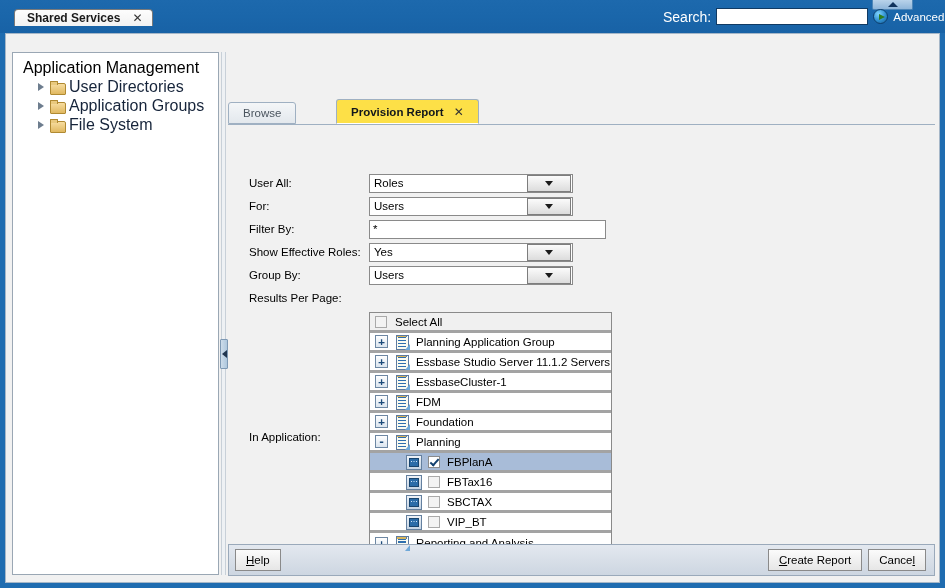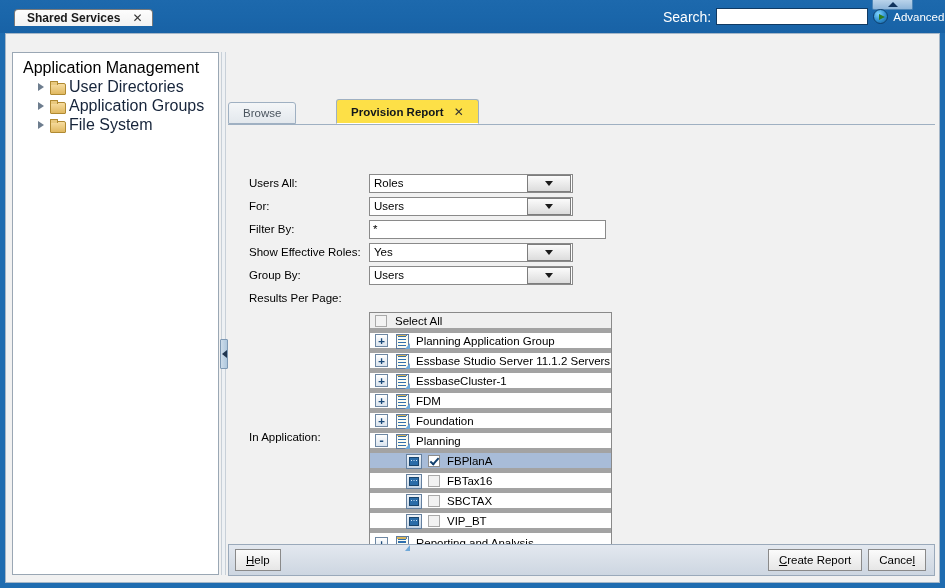--- a/index.html
+++ b/index.html
@@ -195,21 +195,21 @@
     padding: 0 3px; outline: none; color: #000;
   }
 
   
   .listbox {
     position: absolute; left: 141px; top: 187px;
     width: 243px; border: 1px solid #8a8a8a; background: #ffffff;
   }
   .lrow {
     height: 20px; display: flex; align-items: center;
-    border-bottom: 5px solid #a3a3a3; padding-left: 5px;
+    border-bottom: 3px solid #a3a3a3; padding-left: 5px;
     font-size: 11.5px; cursor: default;
   }
   .lrow:last-child { border-bottom: none; }
   .lrow.header { background: #f0f0f0; }
   .lrow.selected { background: #a8bcd8; }
 
   .cbx {
     width: 12px; height: 12px; flex: none;
     border: 1px solid #8b8b8b; background: #ffffff;
     display: inline-flex; align-items: center; justify-content: center;
@@ -362,21 +362,21 @@
       </div>
       <div class="tab active">
         <span>Provision Report</span>
         <span class="x">✕</span>
       </div>
     </div>
 
     <div class="formarea">
 
       <div class="frow" style="top:48px; width:100%;">
-        <span class="flabel">Users All:</span>
+        <span class="flabel">User All:</span>
         <span class="fctl">
           <span class="sel">
             <span class="val">Roles</span>
             <span class="btn">
                 <span class="caret"></span>
               </span>
           </span>
         </span>
       </div>
 

